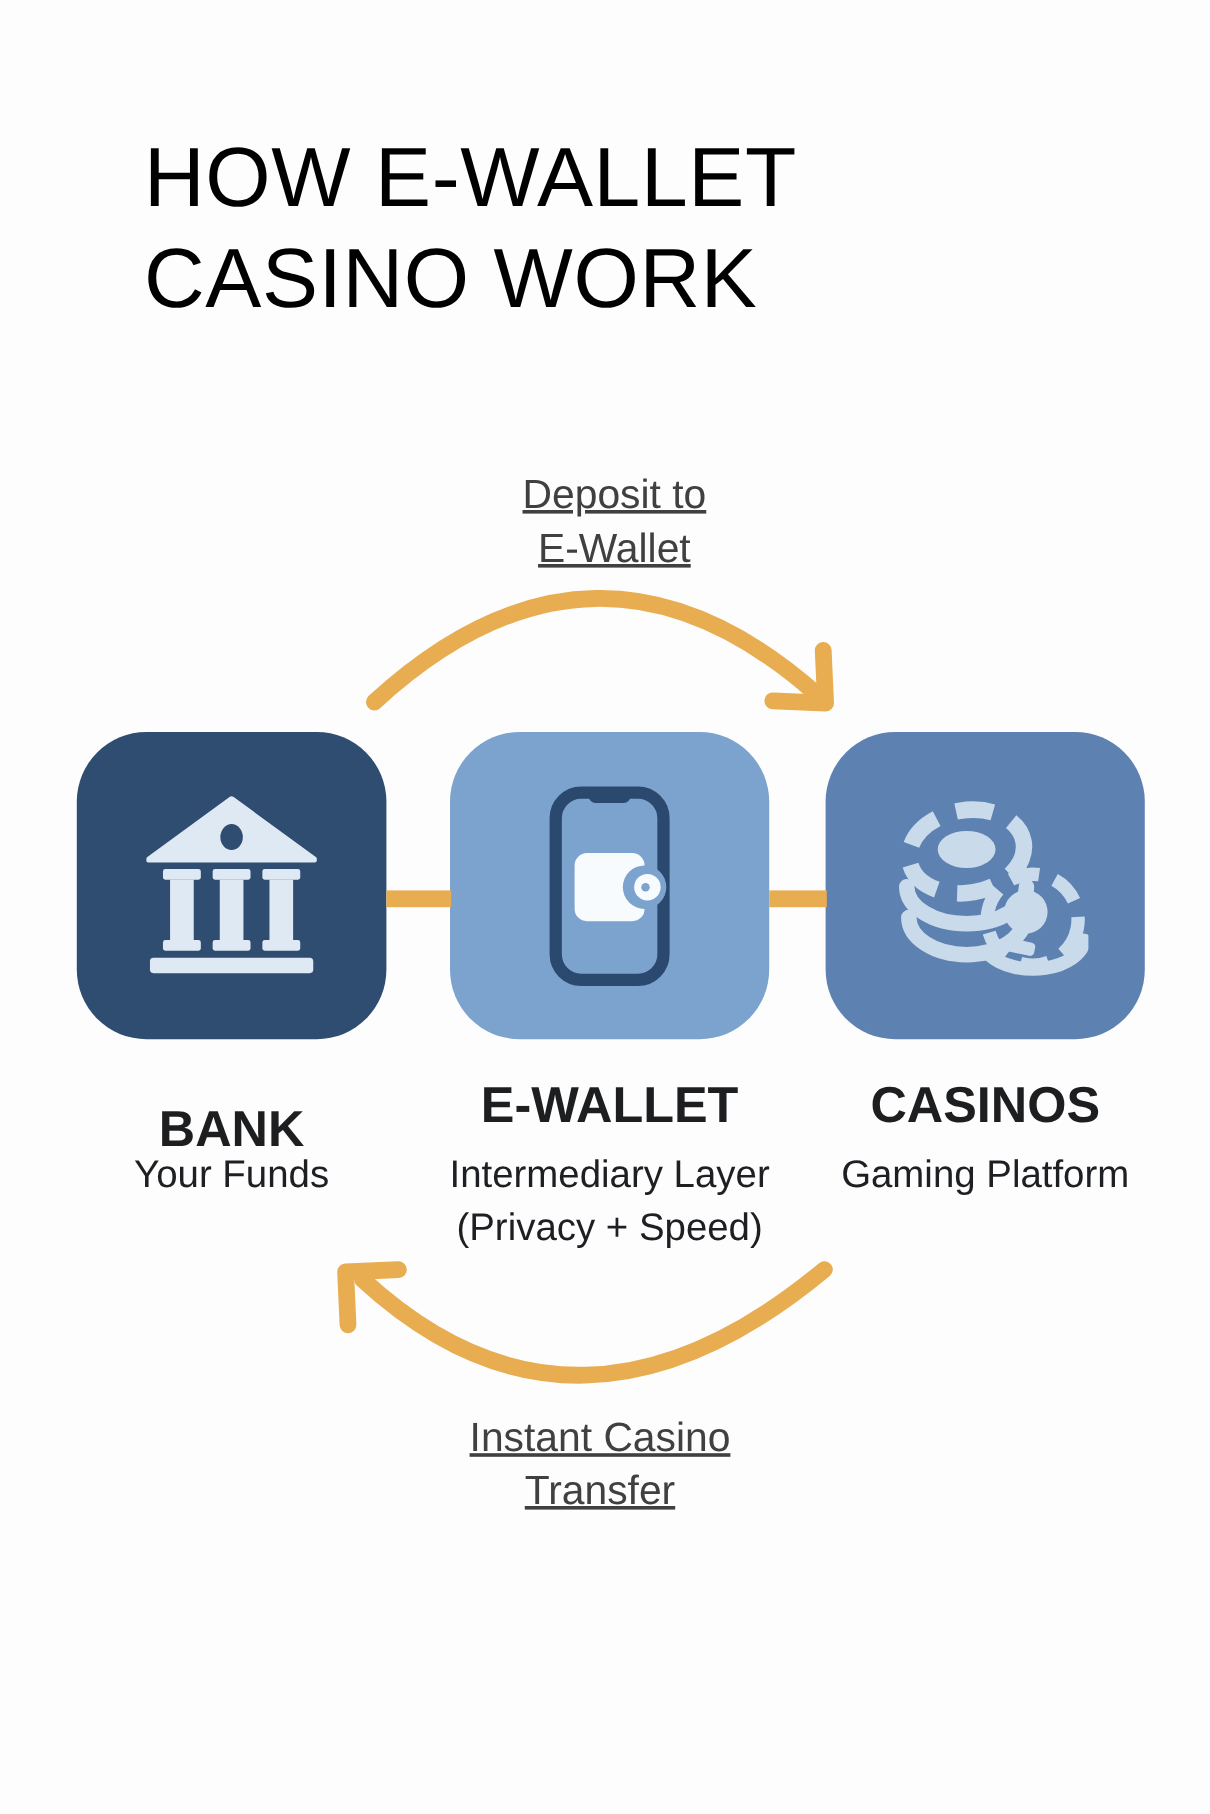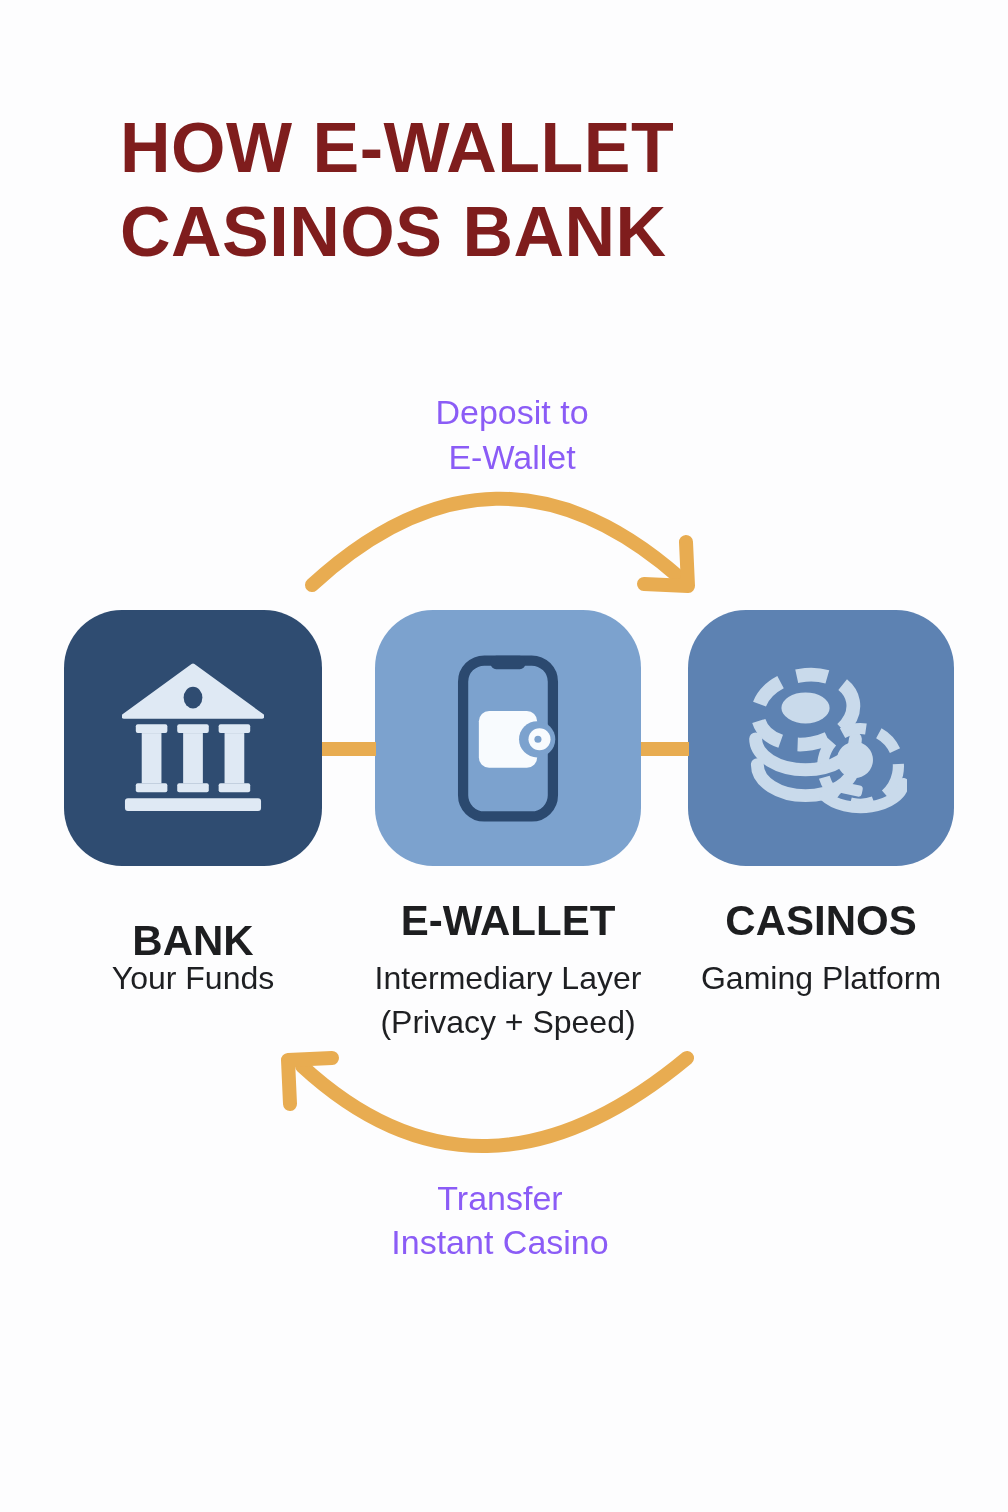--- a/index.html
+++ b/index.html
@@ -16,30 +16,31 @@
     overflow: hidden;
     font-family: "Liberation Sans", sans-serif;
     color: #1d1e20;
   }
   .page-title {
     position: absolute;
     left: 120px;
     top: 106px;
     font-size: 70px;
     line-height: 84px;
-    font-weight: 700;
+    font-weight: 400;
     letter-spacing: 0.5px;
-    color: #7f1d1d;
+    color: #000000;
   }
   .arrow-label {
     position: absolute;
     text-align: center;
     font-size: 34px;
     line-height: 45px;
-    color: #8b5cf6;
+    color: #404040;
+    text-decoration: underline;
   }
   .arrow-label.top    { left: 352px; top: 390px;  width: 320px; }
   .arrow-label.bottom { left: 350px; top: 1176px; width: 300px; line-height: 44px; }
   .arc-arrow {
     position: absolute;
   }
   .arc-arrow.top    { left: 278px; top: 478px; }
   .arc-arrow.bottom { left: 268px; top: 1038px; }
   .node-box {
     position: absolute;
@@ -86,21 +87,21 @@
   .node-sublabel.ewallet { left: 330px; width: 356px; }
   .node-sublabel.casino  { left: 650px; width: 342px; }
 </style>
 </head>
 <body>
 
 <div class="canvas">
 
   <div class="page-title">
     <div>HOW E-WALLET</div>
-    <div>CASINOS BANK</div>
+    <div>CASINO WORK</div>
   </div>
 
   <div class="arrow-label top">
     <div>Deposit to</div>
     <div>E-Wallet</div>
   </div>
 
   <svg class="arc-arrow top" width="444" height="150" viewBox="0 0 444 150" fill="none">
     <path d="M 34 107 Q 218 -62 402 100" stroke="#e8ac51" stroke-width="14" stroke-linecap="round" fill="none"></path>
     <path d="M 408 64 L 410 108 L 366 106" stroke="#e8ac51" stroke-width="14" stroke-linecap="round" stroke-linejoin="round" fill="none"></path>
@@ -165,17 +166,17 @@
 
   <div class="node-label casino">CASINOS</div>
   <div class="node-sublabel casino">Gaming Platform</div>
 
   <svg class="arc-arrow bottom" width="440" height="170" viewBox="0 0 440 170" fill="none">
     <path d="M 419 20 Q 212 192 34 28" stroke="#e8ac51" stroke-width="14" stroke-linecap="round" fill="none"></path>
     <path d="M 22 66 L 20 22 L 64 20" stroke="#e8ac51" stroke-width="14" stroke-linecap="round" stroke-linejoin="round" fill="none"></path>
   </svg>
 
   <div class="arrow-label bottom">
+    <div>Instant Casino</div>
     <div>Transfer</div>
-    <div>Instant Casino</div>
   </div>
 
 </div>
 
 </body></html>

